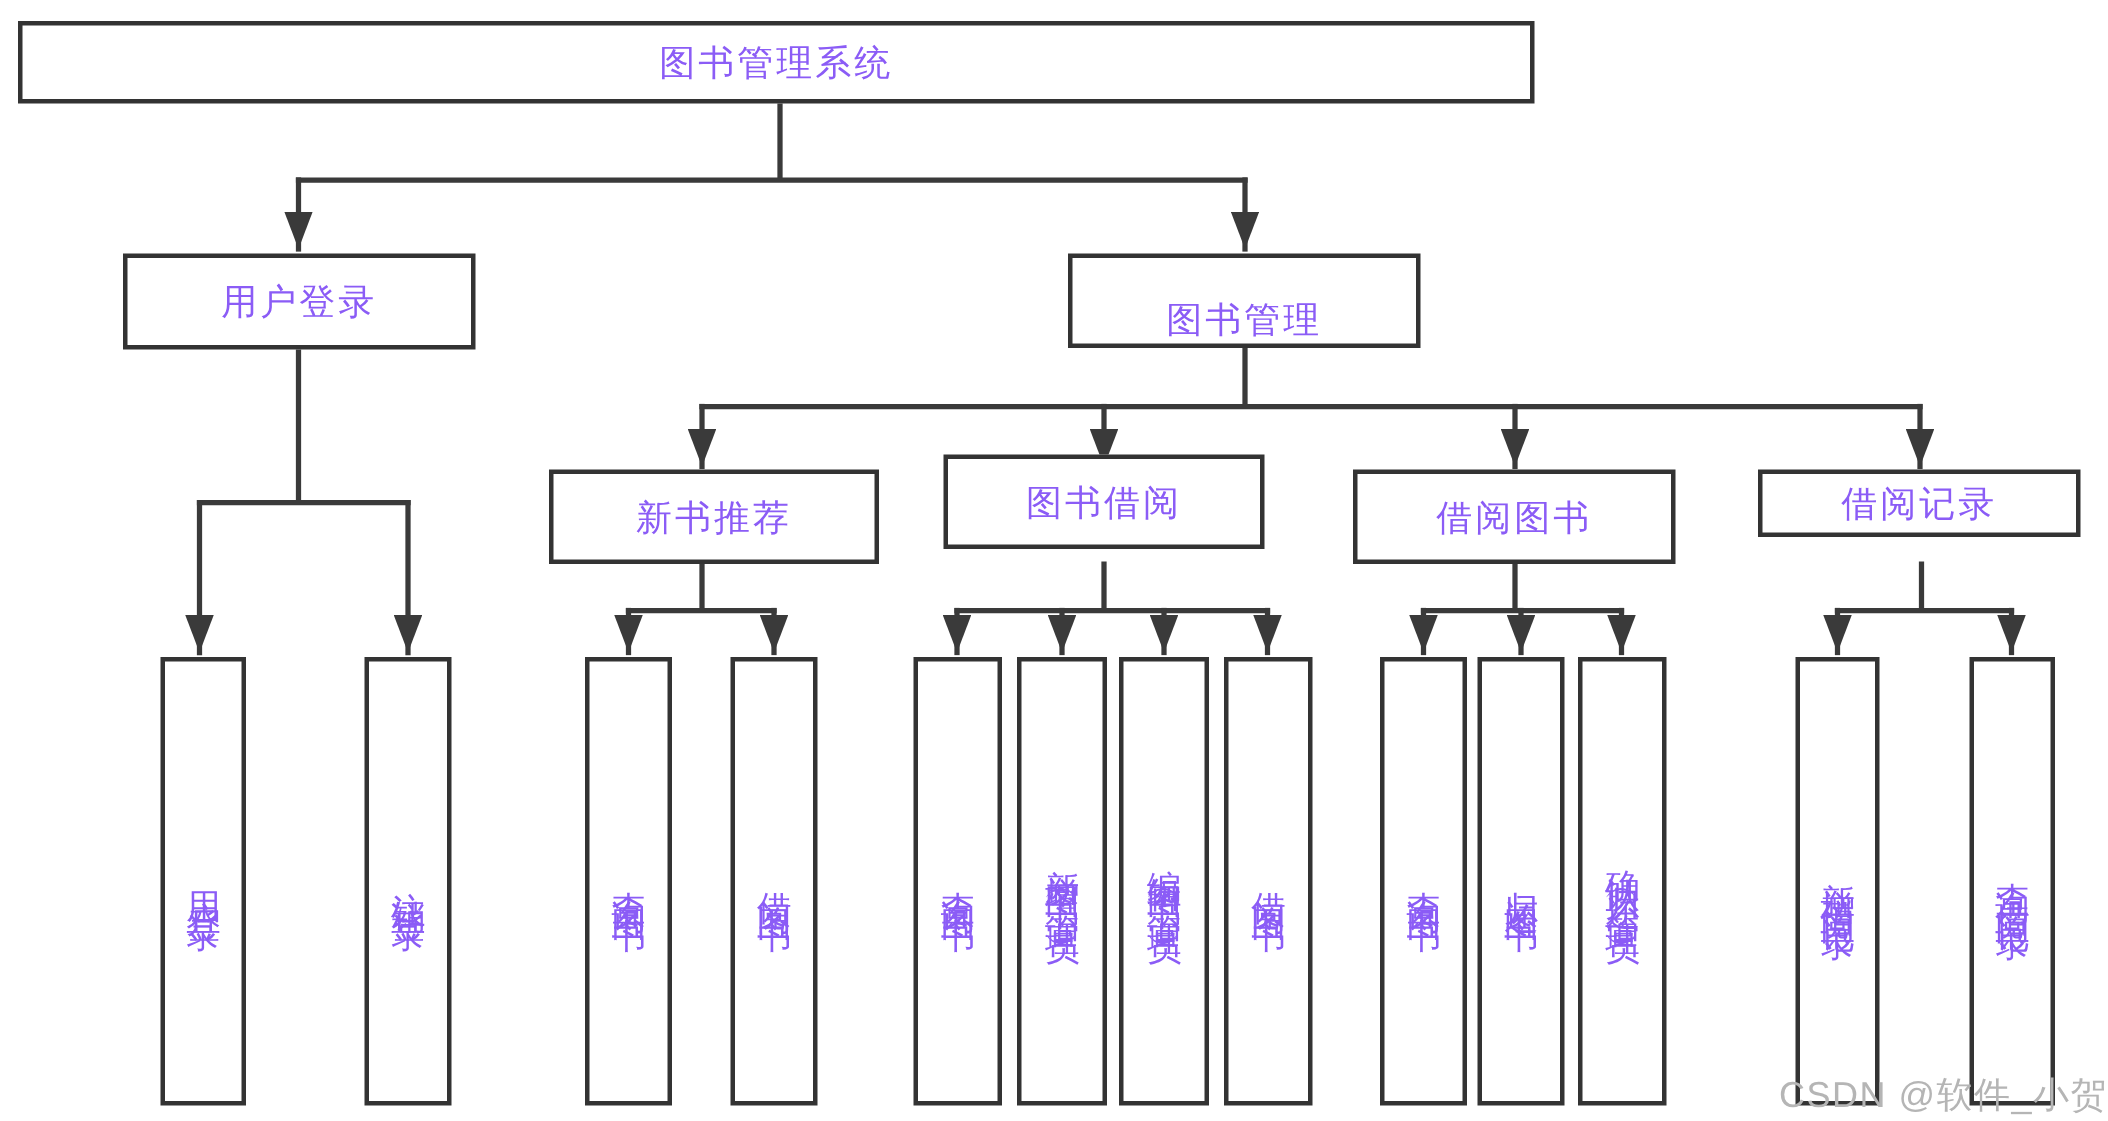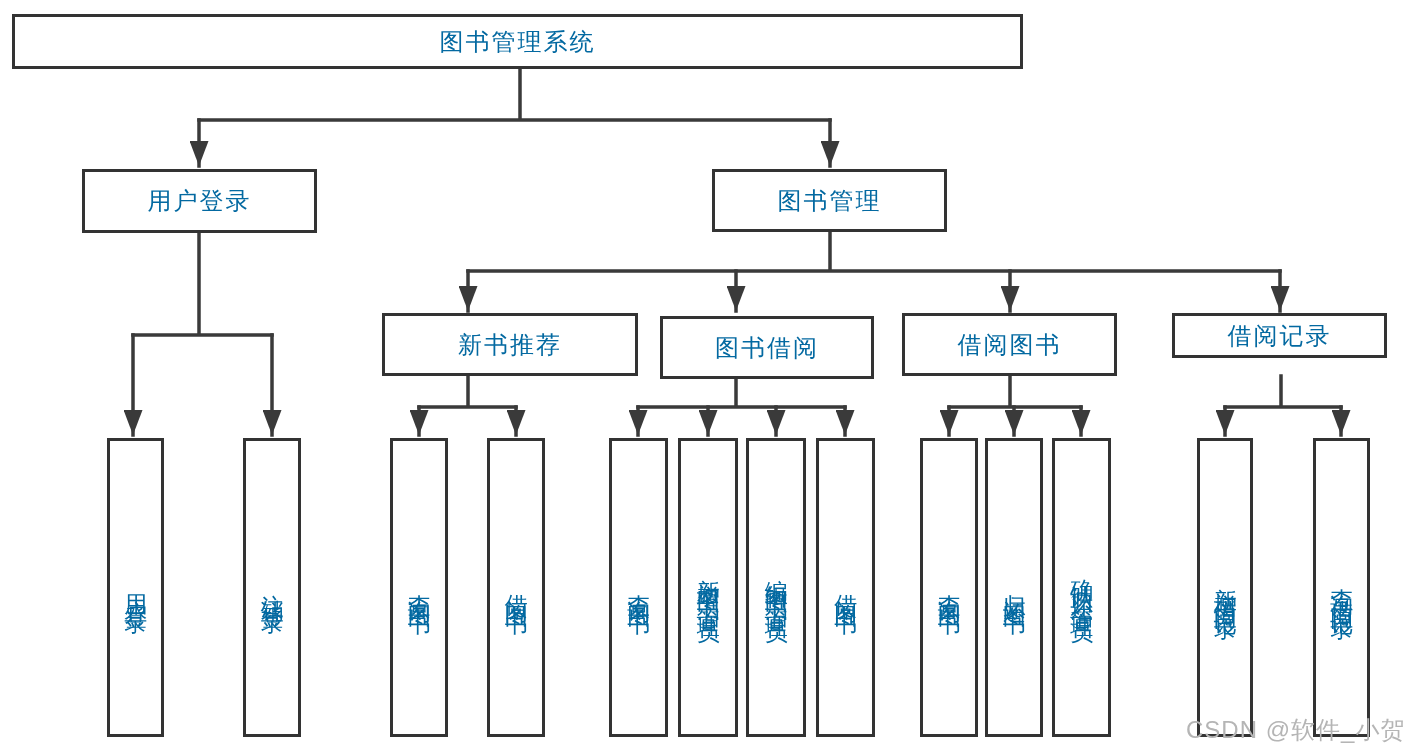--- a/index.html
+++ b/index.html
@@ -22,21 +22,21 @@
     height: 747px;
   }
   .node {
     position: absolute;
     box-sizing: border-box;
     background: #ffffff;
     border: 3px solid #333333;
     display: flex;
     align-items: center;
     justify-content: center;
-    color: #0369a1;
+    color: #8b5cf6;
     z-index: 2;
   }
   .node.h .lbl {
     font-size: 24px;
     letter-spacing: 2px;
     white-space: nowrap;
   }
   .node.v .lbl {
     writing-mode: vertical-rl;
     text-orientation: mixed;
@@ -101,28 +101,28 @@
     </g>
   </svg>
 
   <div class="node h" style="left:12px; top:14px; width:1011px; height:55px;">
     <span class="lbl">图书管理系统</span>
   </div>
 
   <div class="node h" style="left:82px; top:169px; width:235px; height:64px;">
     <span class="lbl">用户登录</span>
   </div>
-  <div class="node h" style="left:712px; top:169px; width:235px; height:63px;">
+  <div class="node h" style="left:712px; top:169px; width:235px; height:63px;align-items:flex-end;">
     <span class="lbl">图书管理</span>
   </div>
 
-  <div class="node h" style="left:382px; top:313px; width:256px; height:63px;">
+  <div class="node h" style="left:366px; top:313px; width:220px; height:63px;">
     <span class="lbl">新书推荐</span>
   </div>
-  <div class="node h" style="left:629px; top:316px; width:214px; height:63px;margin-left:31px;">
+  <div class="node h" style="left:629px; top:303px; width:214px; height:63px;">
     <span class="lbl">图书借阅</span>
   </div>
   <div class="node h" style="left:902px; top:313px; width:215px; height:63px;">
     <span class="lbl">借阅图书</span>
   </div>
   <div class="node h" style="left:1172px; top:313px; width:215px; height:45px;">
     <span class="lbl">借阅记录</span>
   </div>
 
   <div class="node v" style="left:107px; top:438px; width:57px; height:299px;">

